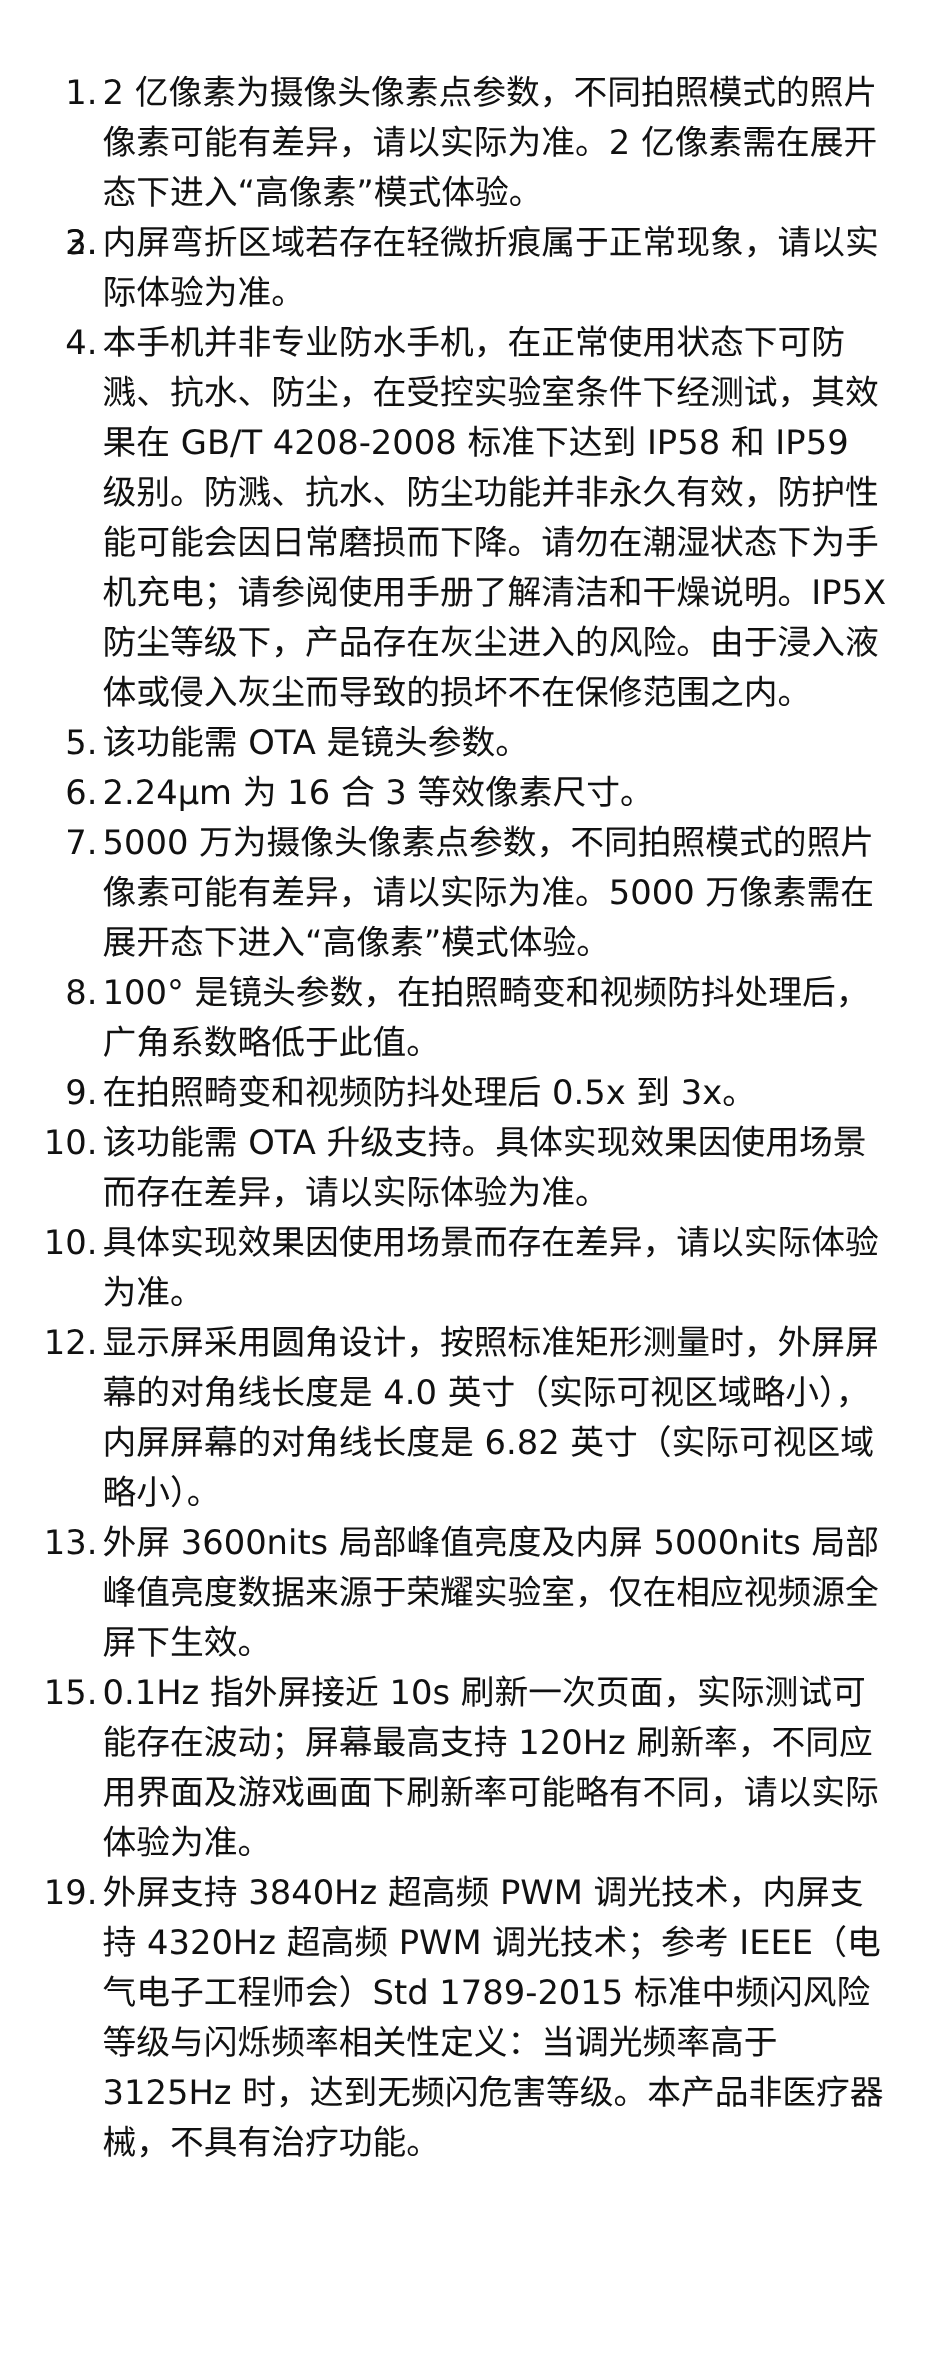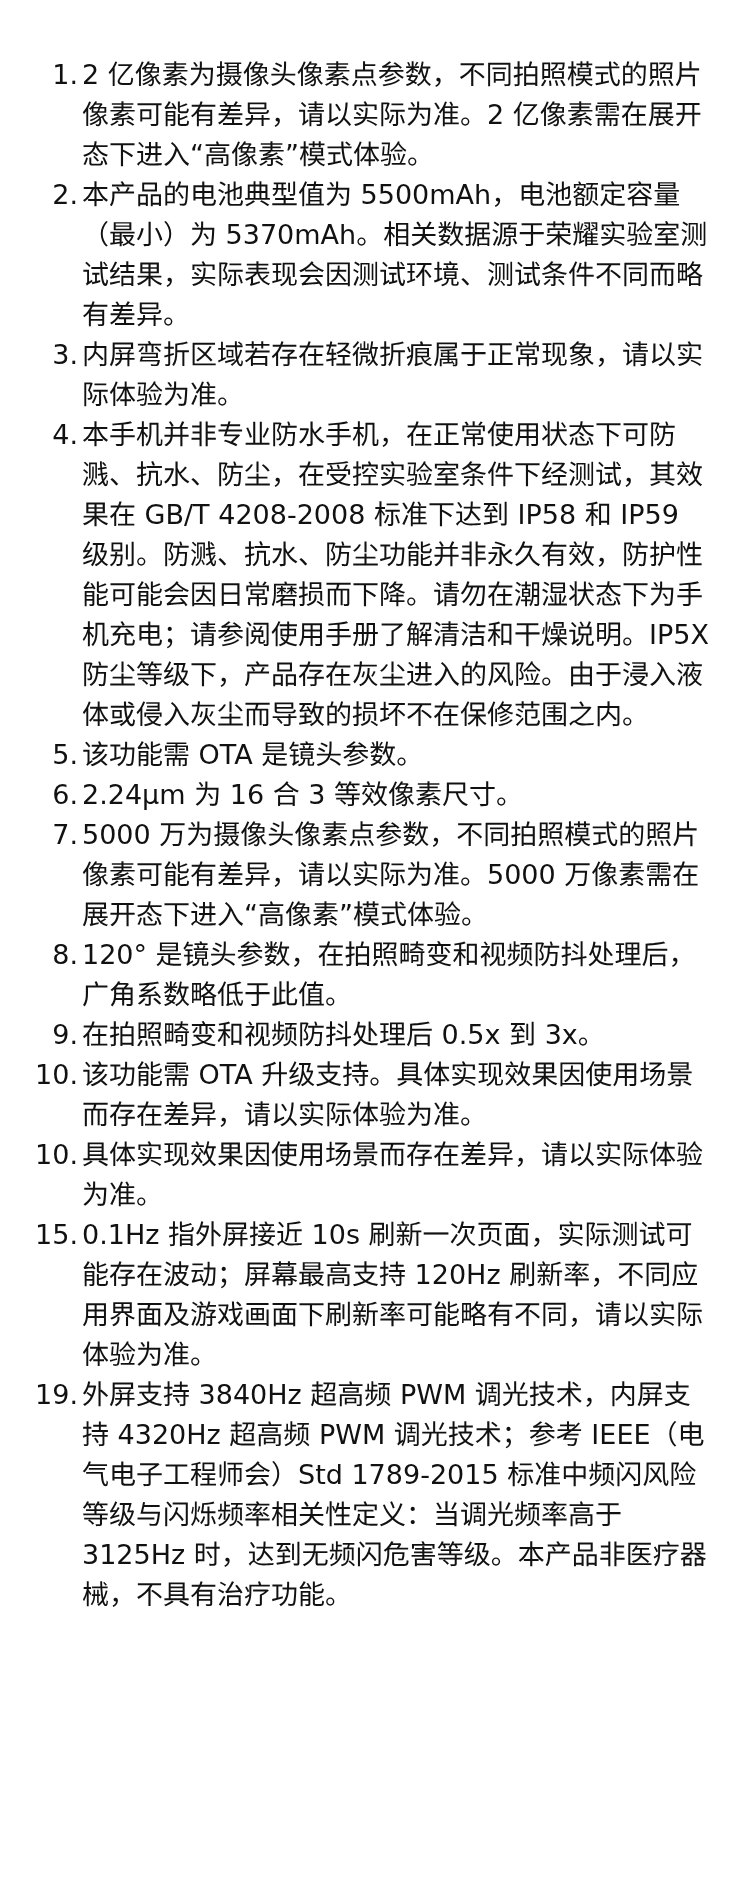--- a/index.html
+++ b/index.html
@@ -48,21 +48,20 @@
 
 <main class="footnotes-section">
   <ol class="footnote-list">
   <li class="note-item">
     <span class="note-num">1.</span>
     <span class="note-text">2 亿像素为摄像头像素点参数，不同拍照模式的照片像素可能有差异，请以实际为准。2 亿像素需在展开态下进入“高像素”模式体验。</span>
   </li>
 
   <li class="note-item">
     <span class="note-num">2.</span>
-    <span class="note-text">本产品的电池典型值为 5500mAh，电池额定容量（最小）为 5370mAh。相关数据源于荣耀实验室测试结果，实际表现会因测试环境、测试条件不同而略有差异。</span>
   </li>
 
   <li class="note-item">
     <span class="note-num">3.</span>
     <span class="note-text">内屏弯折区域若存在轻微折痕属于正常现象，请以实际体验为准。</span>
   </li>
 
   <li class="note-item">
     <span class="note-num">4.</span>
     <span class="note-text">本手机并非专业防水手机，在正常使用状态下可防溅、抗水、防尘，在受控实验室条件下经测试，其效果在 GB/T 4208-2008 标准下达到 IP58 和 IP59 级别。防溅、抗水、防尘功能并非永久有效，防护性能可能会因日常磨损而下降。请勿在潮湿状态下为手机充电；请参阅使用手册了解清洁和干燥说明。IP5X 防尘等级下，产品存在灰尘进入的风险。由于浸入液体或侵入灰尘而导致的损坏不在保修范围之内。</span>
@@ -78,39 +77,47 @@
     <span class="note-text">2.24μm 为 16 合 3 等效像素尺寸。</span>
   </li>
 
   <li class="note-item">
     <span class="note-num">7.</span>
     <span class="note-text">5000 万为摄像头像素点参数，不同拍照模式的照片像素可能有差异，请以实际为准。5000 万像素需在展开态下进入“高像素”模式体验。</span>
   </li>
 
   <li class="note-item">
     <span class="note-num">8.</span>
-    <span class="note-text">120° 是镜头参数，在拍照畸变和视频防抖处理后，广角系数略低于此值。</span>
+    <span class="note-text">100° 是镜头参数，在拍照畸变和视频防抖处理后，广角系数略低于此值。</span>
   </li>
 
   <li class="note-item">
     <span class="note-num">9.</span>
     <span class="note-text">在拍照畸变和视频防抖处理后 0.5x 到 3x。</span>
   </li>
 
   <li class="note-item">
     <span class="note-num">10.</span>
     <span class="note-text">该功能需 OTA 升级支持。具体实现效果因使用场景而存在差异，请以实际体验为准。</span>
   </li>
 
   <li class="note-item">
     <span class="note-num">10.</span>
     <span class="note-text">具体实现效果因使用场景而存在差异，请以实际体验为准。</span>
   </li>
 
+  <li class="note-item">
+    <span class="note-num">12.</span>
+    <span class="note-text">显示屏采用圆角设计，按照标准矩形测量时，外屏屏幕的对角线长度是 4.0 英寸（实际可视区域略小），内屏屏幕的对角线长度是 6.82 英寸（实际可视区域略小）。</span>
+  </li>
 
+  <li class="note-item">
+    <span class="note-num">13.</span>
+    <span class="note-text">外屏 3600nits 局部峰值亮度及内屏 5000nits 局部峰值亮度数据来源于荣耀实验室，仅在相应视频源全屏下生效。</span>
+  </li>
 
 
   <li class="note-item">
     <span class="note-num">15.</span>
     <span class="note-text">0.1Hz 指外屏接近 10s 刷新一次页面，实际测试可能存在波动；屏幕最高支持 120Hz 刷新率，不同应用界面及游戏画面下刷新率可能略有不同，请以实际体验为准。</span>
   </li>
 
   <li class="note-item">
     <span class="note-num">19.</span>
     <span class="note-text">外屏支持 3840Hz 超高频 PWM 调光技术，内屏支持 4320Hz 超高频 PWM 调光技术；参考 IEEE（电气电子工程师会）Std 1789-2015 标准中频闪风险等级与闪烁频率相关性定义：当调光频率高于 3125Hz 时，达到无频闪危害等级。本产品非医疗器械，不具有治疗功能。</span>

